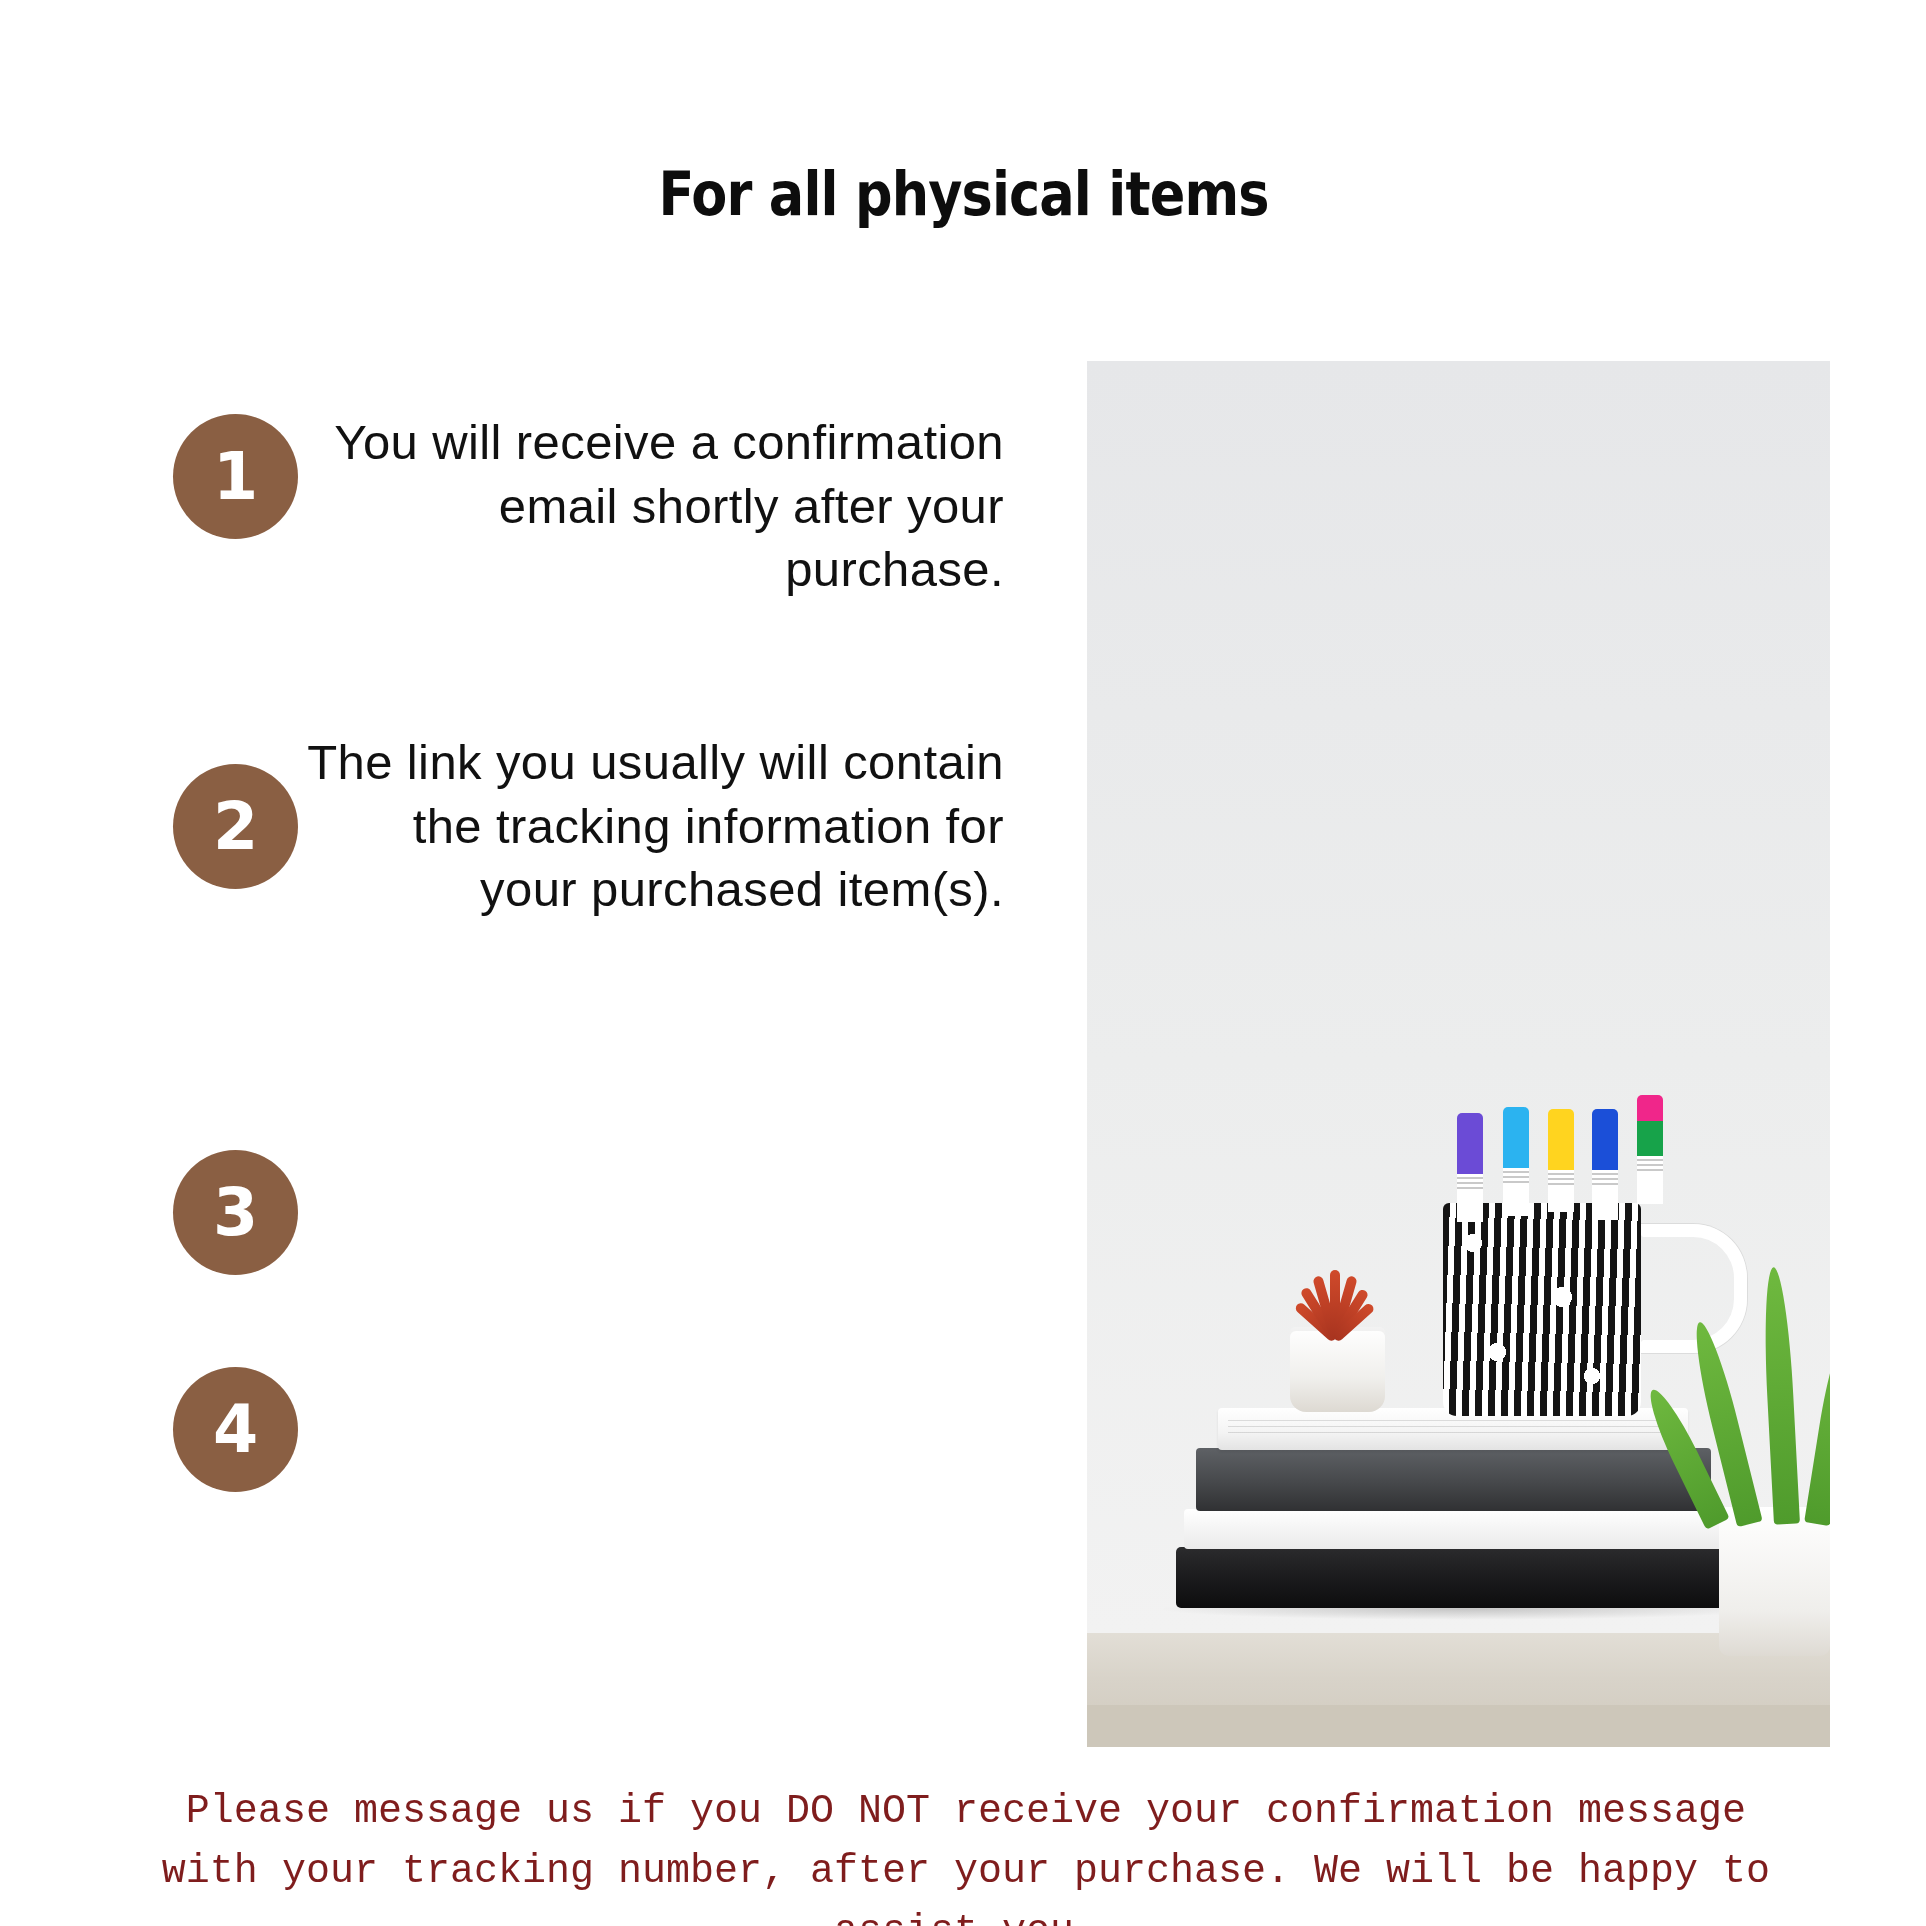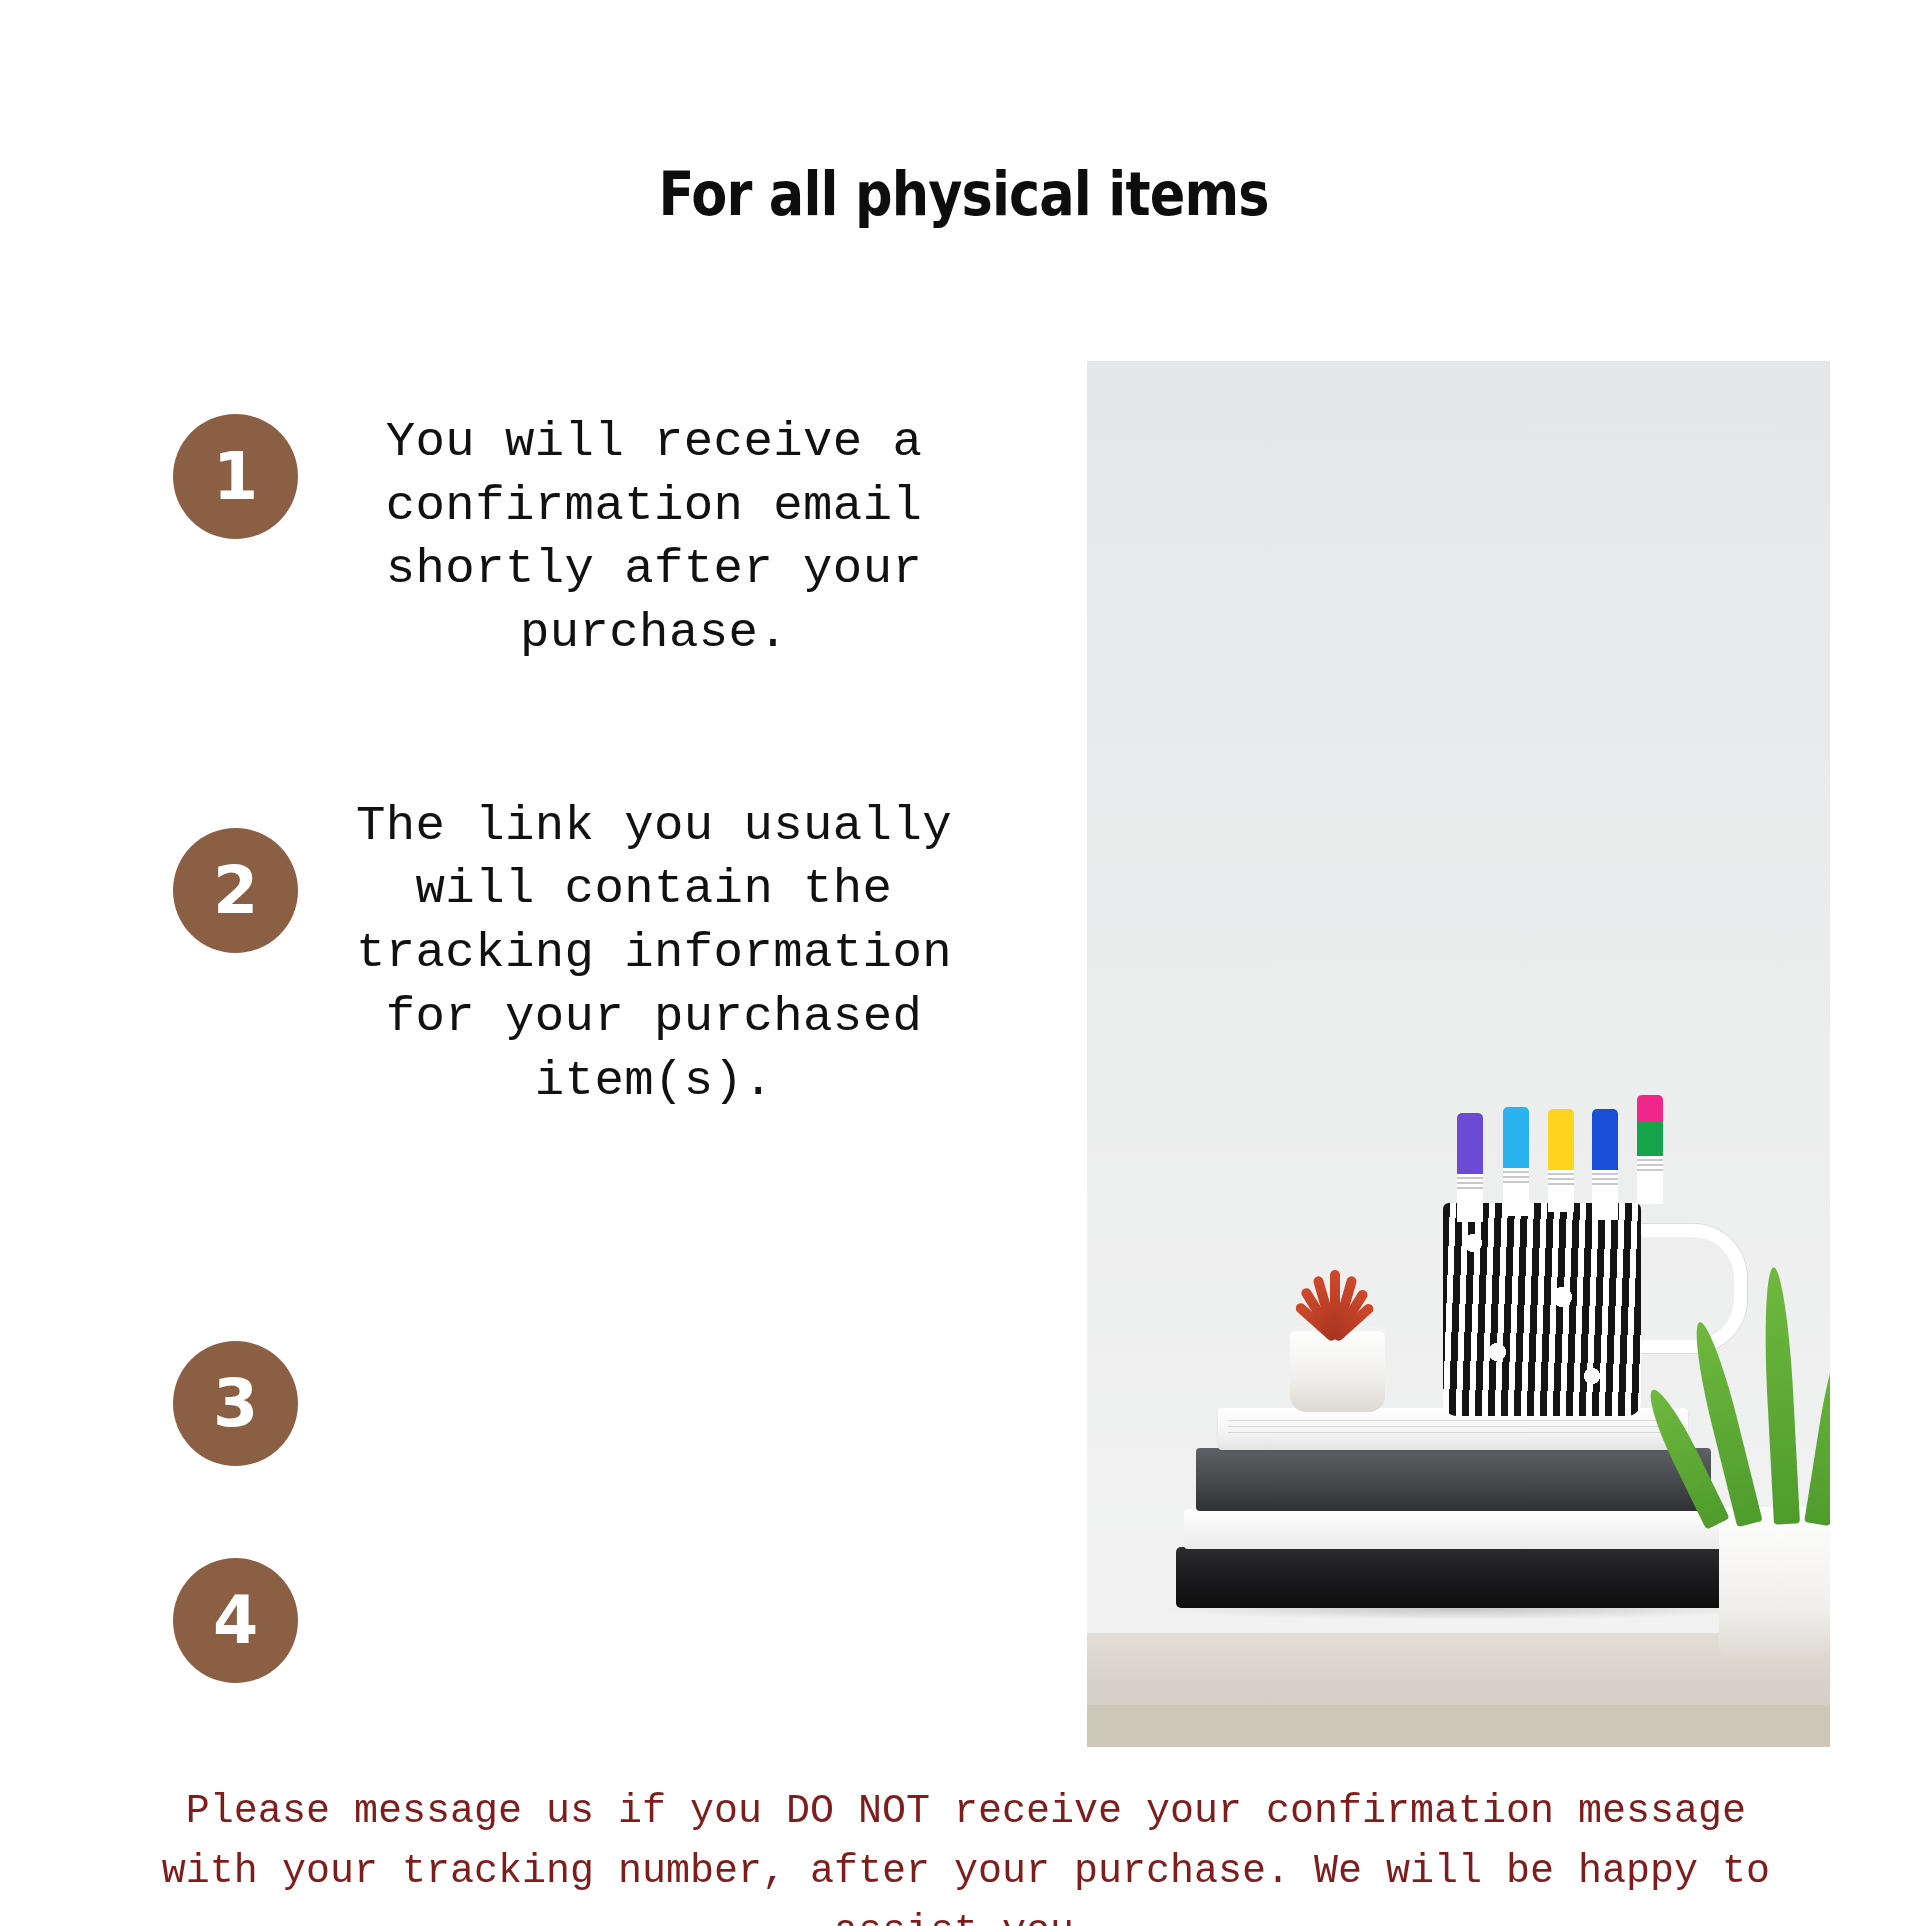--- a/index.html
+++ b/index.html
@@ -62,22 +62,22 @@
     align-items: center;
     justify-content: center;
     font-family: "DejaVu Sans", sans-serif;
     font-weight: bold;
     font-size: 65px;
     line-height: 1;
   }
 
   .step-text {
     flex: 1 1 auto;
-    text-align: center;
-    font-family: Liberation Mono, monospace;
+    text-align: right;
+    font-family: Liberation Sans, sans-serif;
     font-size: 49px;
     line-height: 1.30;
     color: #111111;
     letter-spacing: 0.4px;
     padding: 0 6px;
   }
 
   
   .step-1 { margin-top: 0px; }
   .step-1 .step-badge { margin-top: 3px; }

